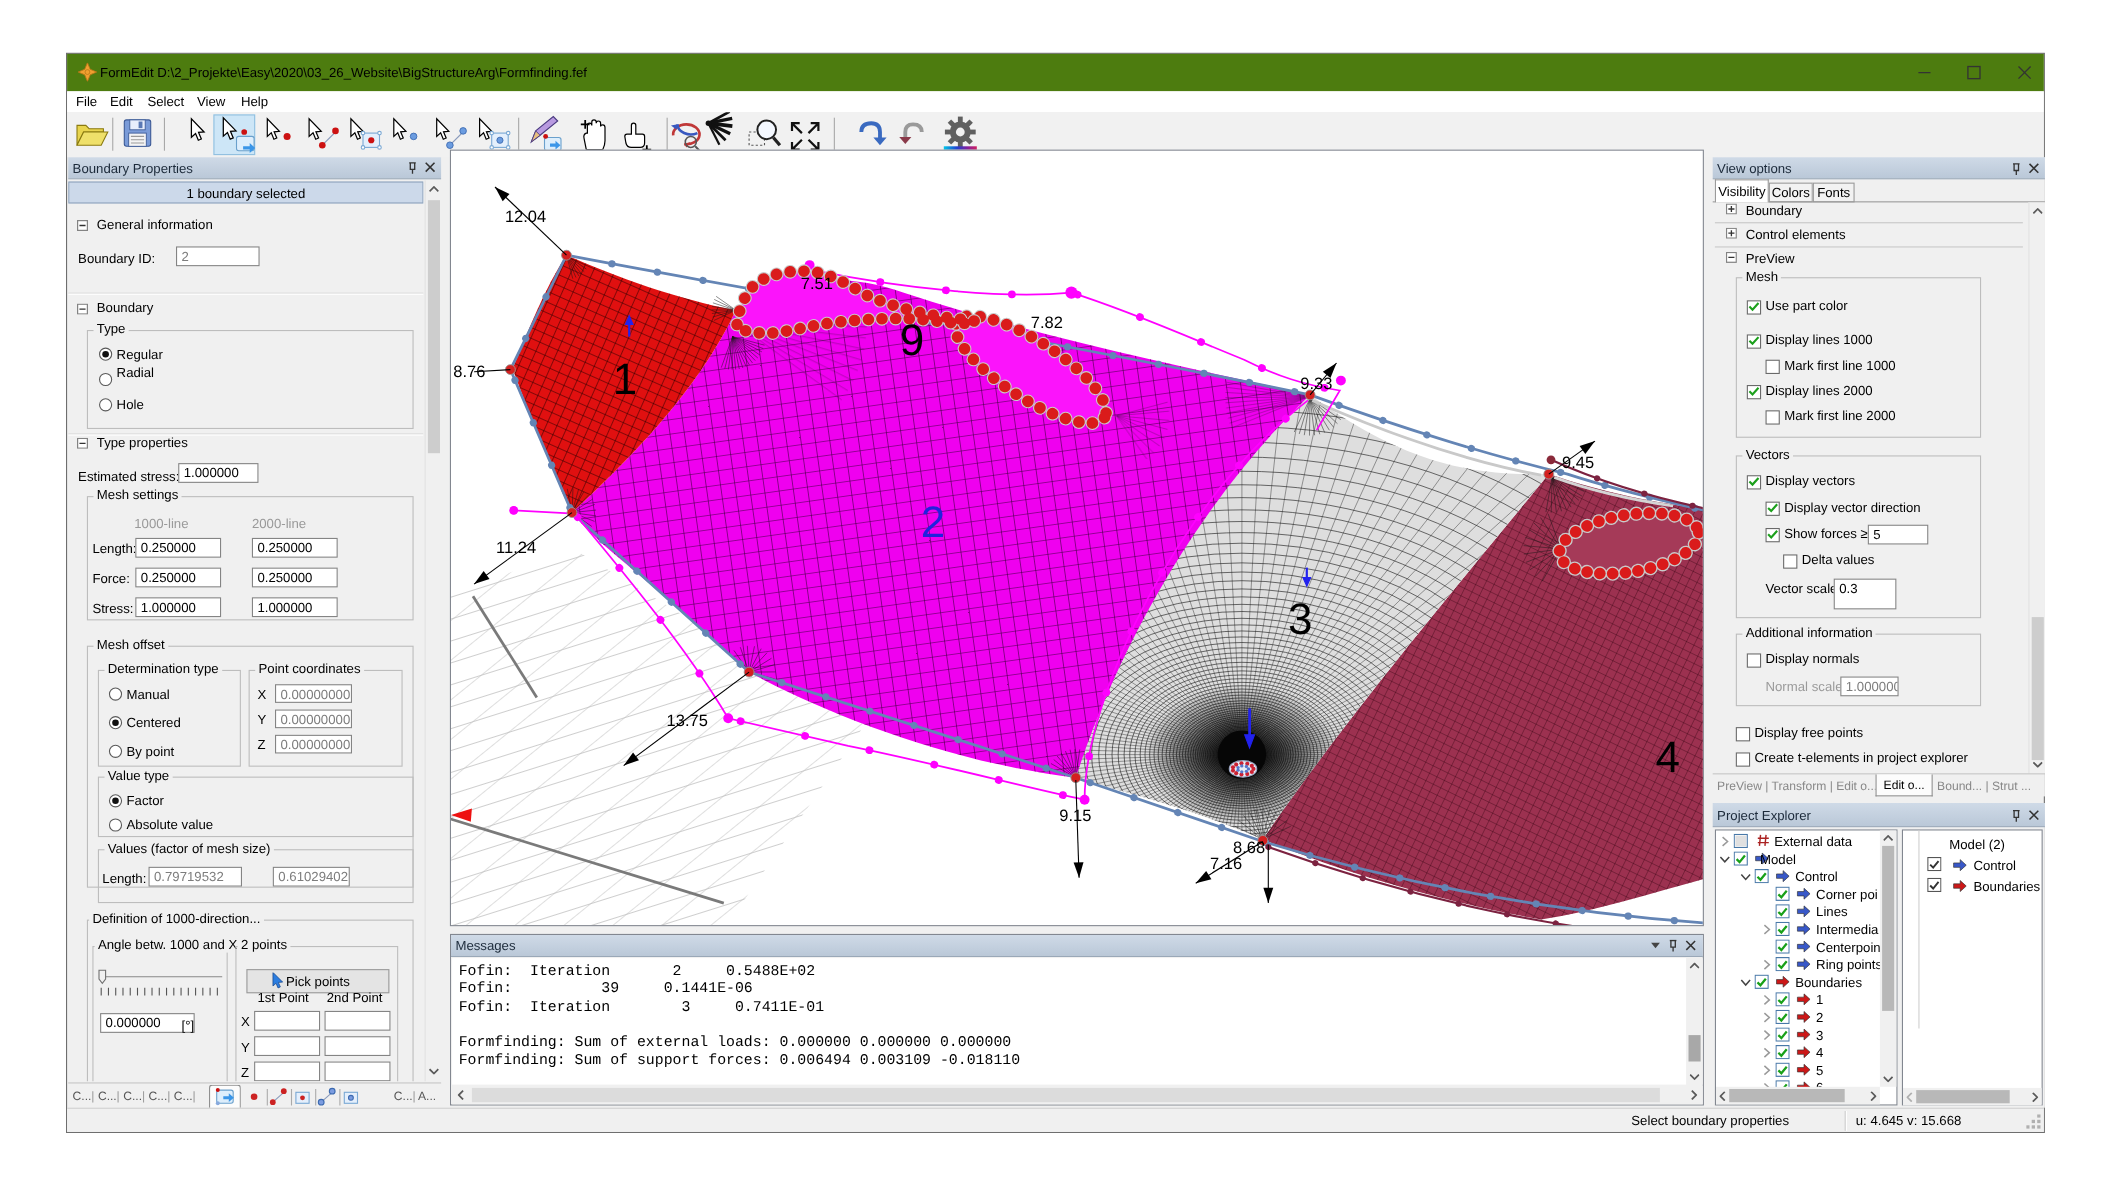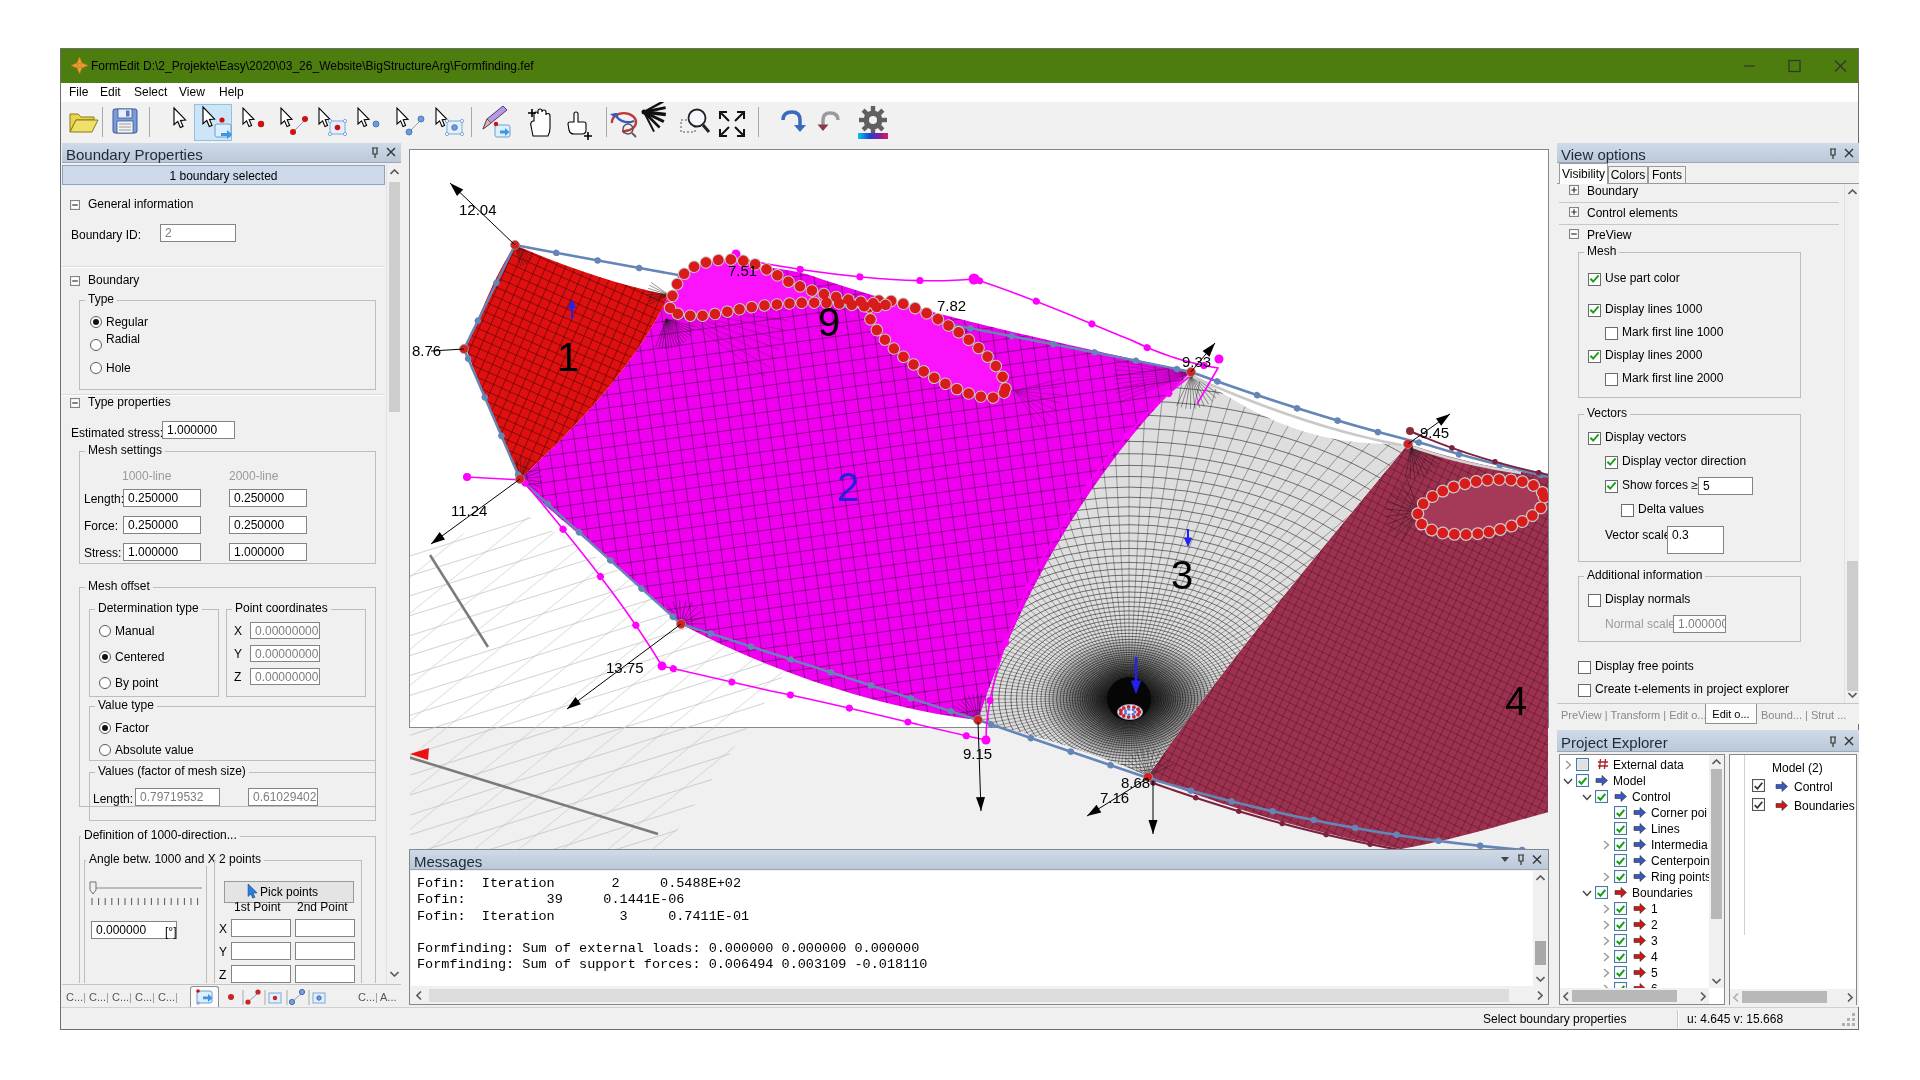--- a/index.html
+++ b/index.html
@@ -5,21 +5,21 @@
 .abs{position:absolute}
 #win{position:absolute;left:60px;top:48px;width:1799px;height:982px;background:#f0f0f0;border:1px solid #6e6e6e}
 #title{position:absolute;left:0;top:0;width:100%;height:34px;background:#4d7c0f}
 #title .t{position:absolute;left:30px;top:10px;font-size:12px;color:#000}
 #menu{position:absolute;left:0;top:34px;width:100%;height:19px;background:#fff}
 #menu span{position:absolute;top:2px;font-size:12px;color:#000}
 #tbar{position:absolute;left:0;top:53px;width:100%;height:41px;background:#f1f1f1}
 .sep{position:absolute;top:5px;width:1px;height:30px;background:#a8a8a8}
 .lb{position:absolute;font-size:12px;color:#000;white-space:nowrap}
 .lbg{position:absolute;font-size:12px;color:#9a9a9a;white-space:nowrap}
-.hdr{position:absolute;background:linear-gradient(#cfdae7,#bac8d8);border-bottom:1px solid #9aa8b8;font-size:15px;color:#1c2a3a}
+.hdr{position:absolute;background:linear-gradient(#cfdae7,#bac8d8);border-bottom:1px solid #9aa8b8;font-size:12px;color:#1c2a3a}
 .hdr .ht{position:absolute;left:4px;top:3px}
 .cb{position:absolute;width:13px;height:13px;background:#fff;border:1px solid #6a6a6a}
 .cb svg{position:absolute;left:-1px;top:-2px;width:13px;height:13px}
 .rd{position:absolute;width:12px;height:12px;background:#fff;border:1px solid #5a5a5a;border-radius:50%}
 .rdot{position:absolute;left:2px;top:2px;width:6px;height:6px;border-radius:50%;background:#111}
 .grp{position:absolute;border:1px solid #bdbdbd}
 .grpt{position:absolute;font-size:12px;background:#f0f0f0;padding:0 3px;white-space:nowrap}
 .tb{position:absolute;background:#fff;border:1px solid #848484;font-size:12px;padding:1px 4px;white-space:nowrap;overflow:hidden}
 .panel{position:absolute;background:#f0f0f0}
 .white{background:#fff}
@@ -374,21 +374,21 @@
           <circle cx="80" cy="4" r="2.6" fill="#7b9ce0" stroke="#3c6ab0"></circle>
           <line x1="87" y1="2" x2="87" y2="17" stroke="#aaa"></line>
           <rect x="91" y="5" width="12" height="10" fill="#e4effc" stroke="#7aa8d4"></rect>
           <circle cx="97" cy="10" r="2.2" fill="#7b9ce0" stroke="#3c6ab0"></circle>
         </svg>
 <span class="abs" style="left:296px;top:6px">C...</span>
         <span class="abs" style="left:313px;top:6px;color:#999">|</span>
 <span class="abs" style="left:318px;top:6px">A...</span>
 </div>
 </div>
-<div class="abs white" style="left:348px;top:100px;width:1140px;height:579px;border:1px solid #828790">
+<div class="abs white" style="left:348px;top:87px;width:1140px;height:706px;border:1px solid #828790">
 <svg width="1138" height="704" viewBox="409 143 1138 704">
 <defs>
 <pattern id="gridA" width="20" height="19" patternUnits="userSpaceOnUse" patternTransform="rotate(-17.5)">
             <line x1="0" y1="0" x2="20" y2="0" stroke="#bbbbbb" stroke-width="1.3"></line>
           </pattern>
 <pattern id="gridB" width="28" height="28" patternUnits="userSpaceOnUse" patternTransform="rotate(51)">
             <line x1="0" y1="0" x2="0" y2="28" stroke="#c3c3c3" stroke-width="1"></line>
           </pattern>
 <pattern id="patR" width="9" height="9" patternUnits="userSpaceOnUse" patternTransform="rotate(24)">
             <path d="M0 0 H9 M0 0 V9" stroke="#250000" stroke-width="0.9" fill="none"></path>
@@ -1073,21 +1073,21 @@
 <svg class="abs" style="left:3px;top:22.0px" width="10" height="8">
           <polyline points="1,2 5,6.5 9,2" stroke="#444" stroke-width="1.4" fill="none"></polyline>
         </svg>
 <svg class="abs" style="left:16px;top:19.0px" width="13" height="13" viewBox="0 0 12 12">
           <rect x="0.5" y="0.5" width="11" height="11" fill="#fff" stroke="#4878a8"></rect>
           <path d="M2.5 6.5 L5 9 L9.5 3.5" stroke="#18a018" stroke-width="1.9" fill="none"></path>
         </svg>
 <svg class="abs" style="left:35px;top:20.0px" width="13" height="11" viewBox="0 0 13 11">
           <path d="M1 3.5 h6 v-3 l5.5 5 l-5.5 5 v-3 h-6 Z" fill="#3858c8" stroke="#333" stroke-width="0.6"></path>
         </svg>
-<div class="lb" style="left:53px;top:19.0px;">Model</div>
+<div class="lb" style="left:40px;top:19.0px;">Model</div>
 <svg class="abs" style="left:22px;top:38.0px" width="10" height="8">
           <polyline points="1,2 5,6.5 9,2" stroke="#444" stroke-width="1.4" fill="none"></polyline>
         </svg>
 <svg class="abs" style="left:35px;top:35.0px" width="13" height="13" viewBox="0 0 12 12">
           <rect x="0.5" y="0.5" width="11" height="11" fill="#fff" stroke="#4878a8"></rect>
           <path d="M2.5 6.5 L5 9 L9.5 3.5" stroke="#18a018" stroke-width="1.9" fill="none"></path>
         </svg>
 <svg class="abs" style="left:54px;top:36.0px" width="13" height="11" viewBox="0 0 13 11">
           <path d="M1 3.5 h6 v-3 l5.5 5 l-5.5 5 v-3 h-6 Z" fill="#3858c8" stroke="#333" stroke-width="0.6"></path>
         </svg>

